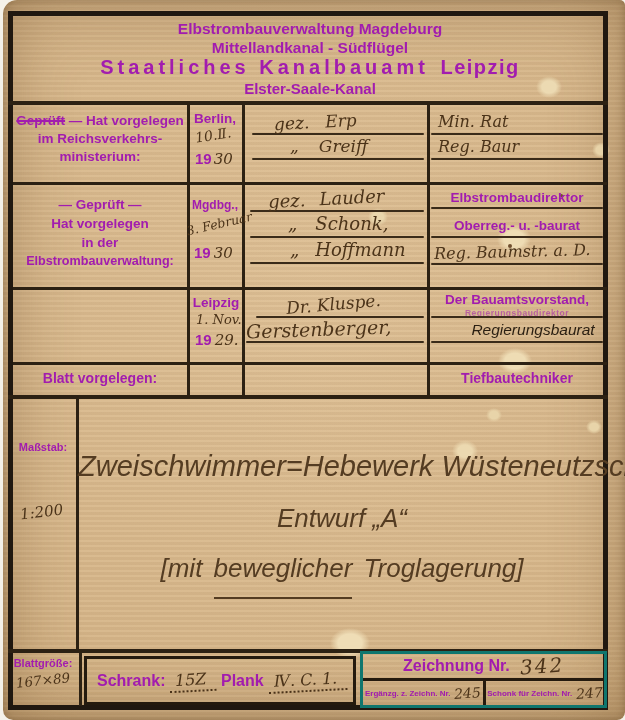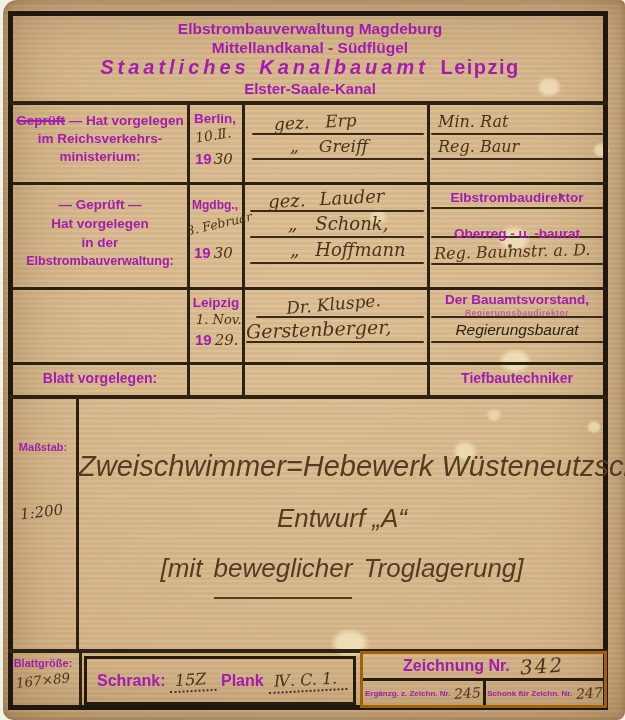--- a/index.html
+++ b/index.html
@@ -40,21 +40,21 @@
   <div class="stain" style="left:330px;top:628px;width:40px;height:30px;background:radial-gradient(closest-side,#efddb6 60%,rgba(239,221,182,0));"></div>
   <div class="stain" style="left:586px;top:420px;width:16px;height:14px;background:radial-gradient(closest-side,#e8d4a9 55%,rgba(232,212,169,0));"></div>
   <div class="speck" style="left:508px;top:244px;width:4px;height:4px;"></div>
   <div class="speck" style="left:560px;top:194px;width:3px;height:3px;"></div>
 
   <div class="abs" style="left:8px;top:11px;width:600px;height:699px;border:5px solid #201810;box-sizing:border-box;"></div>
 
   <div class="abs p ctr" style="left:13px;top:20px;width:594px;font-size:15.5px;">Elbstrombauverwaltung Magdeburg</div>
   <div class="abs p ctr" style="left:13px;top:39px;width:594px;font-size:15.5px;">Mittellandkanal - Südflügel</div>
   <div class="abs p ctr" style="left:13px;top:56px;width:594px;font-size:20px;">
-    <span style="letter-spacing:4px;font-style:italic;">Staatliches Kanalbauamt</span>
+    <span style="letter-spacing:4px;">Staatliches Kanalbauamt</span>
     <span style="letter-spacing:1.5px;margin-left:6px;">Leipzig</span>
   </div>
   <div class="abs p ctr" style="left:13px;top:80px;width:594px;font-size:15px;">Elster-Saale-Kanal</div>
   <div class="hline" style="left:8px;top:101px;width:600px;height:4px;"></div>
 
   <div class="vline" style="left:187px;top:105px;height:293px;"></div>
   <div class="vline" style="left:242px;top:105px;height:293px;"></div>
   <div class="vline" style="left:427px;top:105px;height:293px;"></div>
   <div class="hline" style="left:13px;top:182px;width:594px;"></div>
   <div class="hline" style="left:13px;top:287px;width:594px;"></div>
@@ -105,36 +105,36 @@
   <div class="abs hw" style="left:288px;top:213px;font-size:18px;">
     <span>„</span><span style="margin-left:18px;">Schonk,</span>
   </div>
   <div class="abs hw" style="left:290px;top:239px;font-size:18px;">
     <span>„</span><span style="margin-left:16px;">Hoffmann</span>
   </div>
   <div class="rule" style="left:431px;top:207px;width:172px;"></div>
   <div class="rule" style="left:431px;top:236px;width:172px;"></div>
   <div class="rule" style="left:431px;top:263px;width:172px;"></div>
   <div class="abs p ctr" style="left:429px;top:190px;width:176px;font-size:13.5px;">Elbstrombaudirektor</div>
-  <div class="abs p ctr" style="left:429px;top:218px;width:176px;font-size:13.5px;margin-top:8px;">Oberreg.- u. -baurat</div>
+  <div class="abs p ctr" style="left:429px;top:218px;width:176px;font-size:13.5px;">Oberreg.- u. -baurat</div>
   <div class="abs hw" style="left:434px;top:242px;font-size:16px;transform:rotate(-1.5deg);">Reg. Baumstr. a. D.</div>
 
   <div class="abs p ctr" style="left:189px;top:295px;width:54px;font-size:13.5px;">Leipzig</div>
   <div class="abs hw" style="left:196px;top:312px;font-size:13px;">1. Nov.</div>
   <div class="abs" style="left:195px;top:331px;">
     <span class="p" style="font-size:15px;">19</span><span class="hw" style="font-size:15px;margin-left:3px;">29.</span>
   </div>
   <div class="rule" style="left:256px;top:316px;width:168px;"></div>
   <div class="rule" style="left:246px;top:341px;width:178px;"></div>
   <div class="abs hw" style="left:286px;top:294px;font-size:17px;transform:rotate(-5deg);">Dr. Kluspe.</div>
   <div class="abs hw" style="left:246px;top:318px;font-size:19px;transform:rotate(-2deg);">Gerstenberger,</div>
   <div class="abs p ctr" style="left:429px;top:292px;width:176px;font-size:13.5px;">Der Bauamtsvorstand,</div>
   <div class="abs p ctr" style="left:429px;top:308px;width:176px;font-size:8.5px;opacity:.55;letter-spacing:.5px;">Regierungsbaudirektor</div>
   <div class="rule" style="left:431px;top:316px;width:172px;"></div>
-  <div class="abs pi ctr" style="left:429px;top:321px;width:176px;font-size:15.5px;">Regierungsbaurat</div>
+  <div class="abs pi ctr" style="left:445px;top:321px;width:176px;font-size:15.5px;">Regierungsbaurat</div>
   <div class="rule" style="left:431px;top:341px;width:172px;"></div>
 
   <div class="abs p ctr" style="left:15px;top:370px;width:170px;font-size:14px;">Blatt vorgelegen:</div>
   <div class="abs p ctr" style="left:429px;top:370px;width:176px;font-size:14px;">Tiefbautechniker</div>
 
   <div class="vline" style="left:76px;top:399px;height:250px;"></div>
   <div class="abs p ctr" style="left:11px;top:441px;width:64px;font-size:11px;">Maßstab:</div>
   <div class="abs hw" style="left:20px;top:503px;font-size:15px;transform:rotate(-7deg);">1:200</div>
   <div class="abs thw ctr" style="left:78px;top:450px;width:528px;font-size:29px;">Zweischwimmer=Hebewerk Wüsteneutzsch</div>
   <div class="abs thw ctr" style="left:78px;top:503px;width:528px;font-size:26px;">Entwurf „A“</div>
@@ -149,21 +149,21 @@
   <div class="abs p ctr" style="left:10px;top:657px;width:66px;font-size:11px;">Blattgröße:</div>
   <div class="abs hw ctr" style="left:10px;top:672px;width:66px;font-size:13.5px;transform:rotate(-6deg);">167×89</div>
 
   <div class="abs" style="left:84px;top:656px;width:272px;height:49px;border:3px solid #241a0e;box-sizing:border-box;display:flex;align-items:center;padding-left:10px;">
     <span class="p" style="font-size:16px;">Schrank:</span>
     <span class="hw dotl" style="font-size:16px;margin-left:4px;transform:rotate(-3deg);">15Z</span>
     <span class="p" style="font-size:16px;margin-left:4px;">Plank</span>
     <span class="hw dotl" style="font-size:16px;margin-left:4px;transform:rotate(-3deg);">Ⅳ. C. 1.</span>
   </div>
 
-  <div class="abs" style="left:360px;top:651px;width:247px;height:57px;border:3px solid #a16207;box-sizing:border-box;display:flex;flex-direction:column;">
+  <div class="abs" style="left:360px;top:651px;width:247px;height:57px;border:3px solid #0f766e;box-sizing:border-box;display:flex;flex-direction:column;">
     <div style="flex:1;display:flex;align-items:center;justify-content:center;border-bottom:3px solid #241a0e;">
       <span class="p" style="font-size:16px;">Zeichnung Nr.</span>
       <span class="hw" style="font-size:20px;margin-left:10px;letter-spacing:2px;transform:rotate(-4deg);">342</span>
     </div>
     <div style="height:25px;display:flex;">
       <div style="flex:1.02;border-right:3px solid #241a0e;display:flex;align-items:center;justify-content:center;">
         <span class="p" style="font-size:8px;">Ergänzg. z. Zeichn. Nr.</span>
         <span class="hw" style="font-size:14px;margin-left:4px;transform:rotate(-4deg);">245</span>
       </div>
       <div style="flex:1;display:flex;align-items:center;justify-content:center;">

